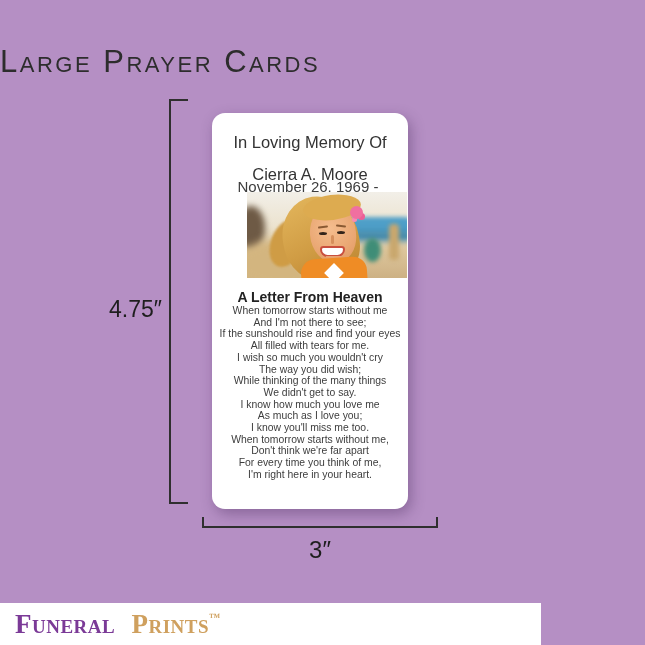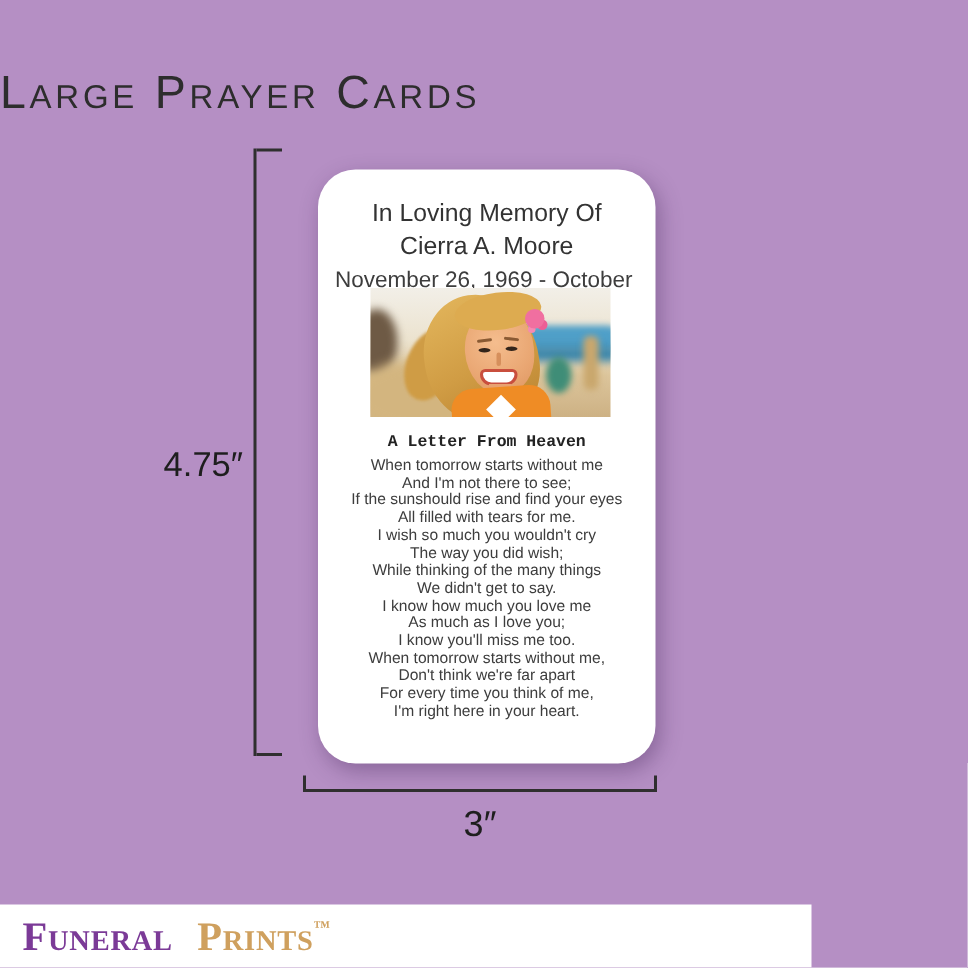--- a/index.html
+++ b/index.html
@@ -12,29 +12,29 @@
   .page-title {
     position:absolute; top:44px; left:0; right:0;
     text-align:left;
     font-variant:small-caps;
     font-size:31px; font-weight:500;
     letter-spacing:2.5px; color:#2d2d2d;
   }
   
   .card {
     position:absolute; left:212px; top:113px;
-    width:225px; height:396px;
-    background:#ffffff; border-radius:25px;
+    width:196px; height:396px;
+    background:#ffffff; border-radius:13px;
     box-shadow:3px 5px 14px rgba(55,25,75,0.35);
     text-align:center;
   }
   .mem-line1 { position:absolute; top:20px; left:0; right:0; font-size:16.5px; color:#333; }
-  .mem-line2 { position:absolute; top:42px; left:0; right:0; font-size:16.5px; color:#333; }
+  .mem-line2 { position:absolute; top:52px; left:0; right:0; font-size:16.5px; color:#333; }
   .mem-dates { position:absolute; top:65px; left:0; right:4px; font-size:15px; color:#3d3d3d; }
-  .poem-title { position:absolute; top:176px; left:0; right:0; font-size:11px; font-weight:700; color:#222;font-family:Liberation Mono, monospace; }
+  .poem-title { position:absolute; top:176px; left:0; right:0; font-size:14px; font-weight:700; color:#222; }
   .poem { position:absolute; top:192px; left:0; right:0; font-size:10.4px; line-height:11.7px; color:#3d3d3d; }
 
   
   .photo {
     position:absolute; top:79px; left:35px;
     width:160px; height:86px; overflow:hidden;
     background:linear-gradient(180deg,#f2efe8 0%,#ece3cf 40%,#dcc59b 68%,#cdb184 100%);
   }
   .photo div { position:absolute; }
   .ph-dark-left { left:-10px; top:14px; width:28px; height:44px; background:#6e5a45; border-radius:50%; filter:blur(3px); }

